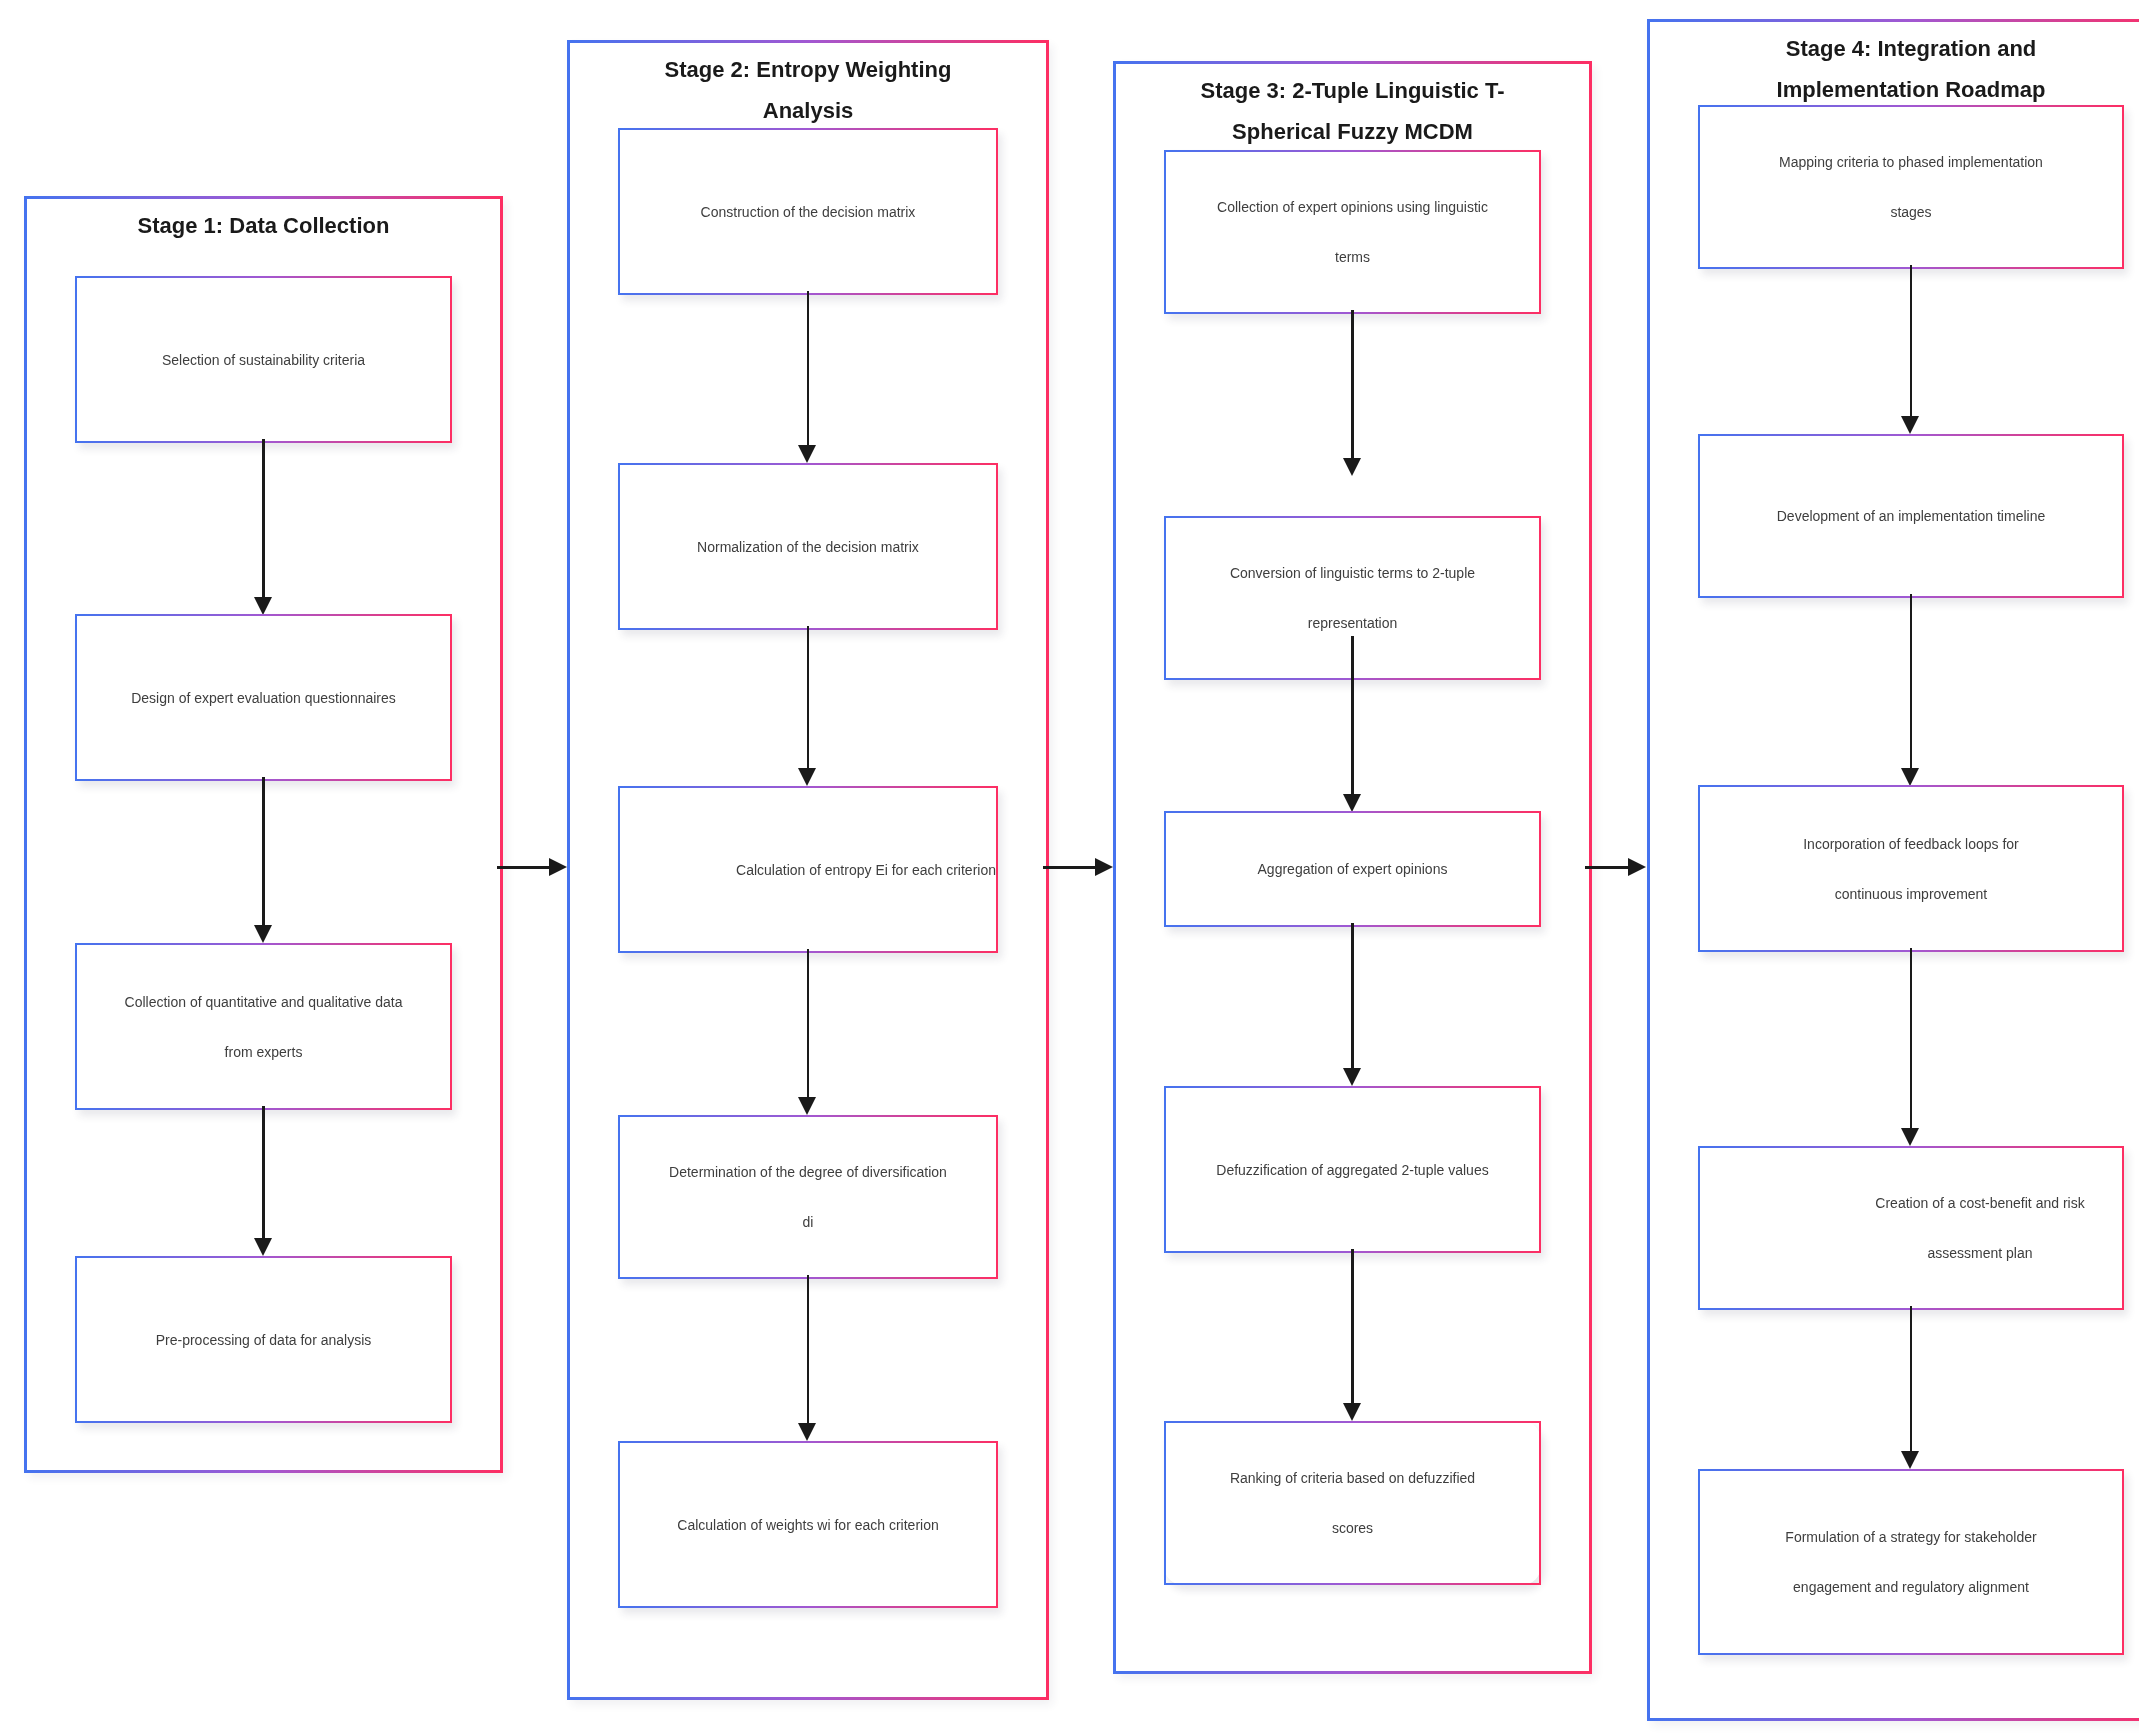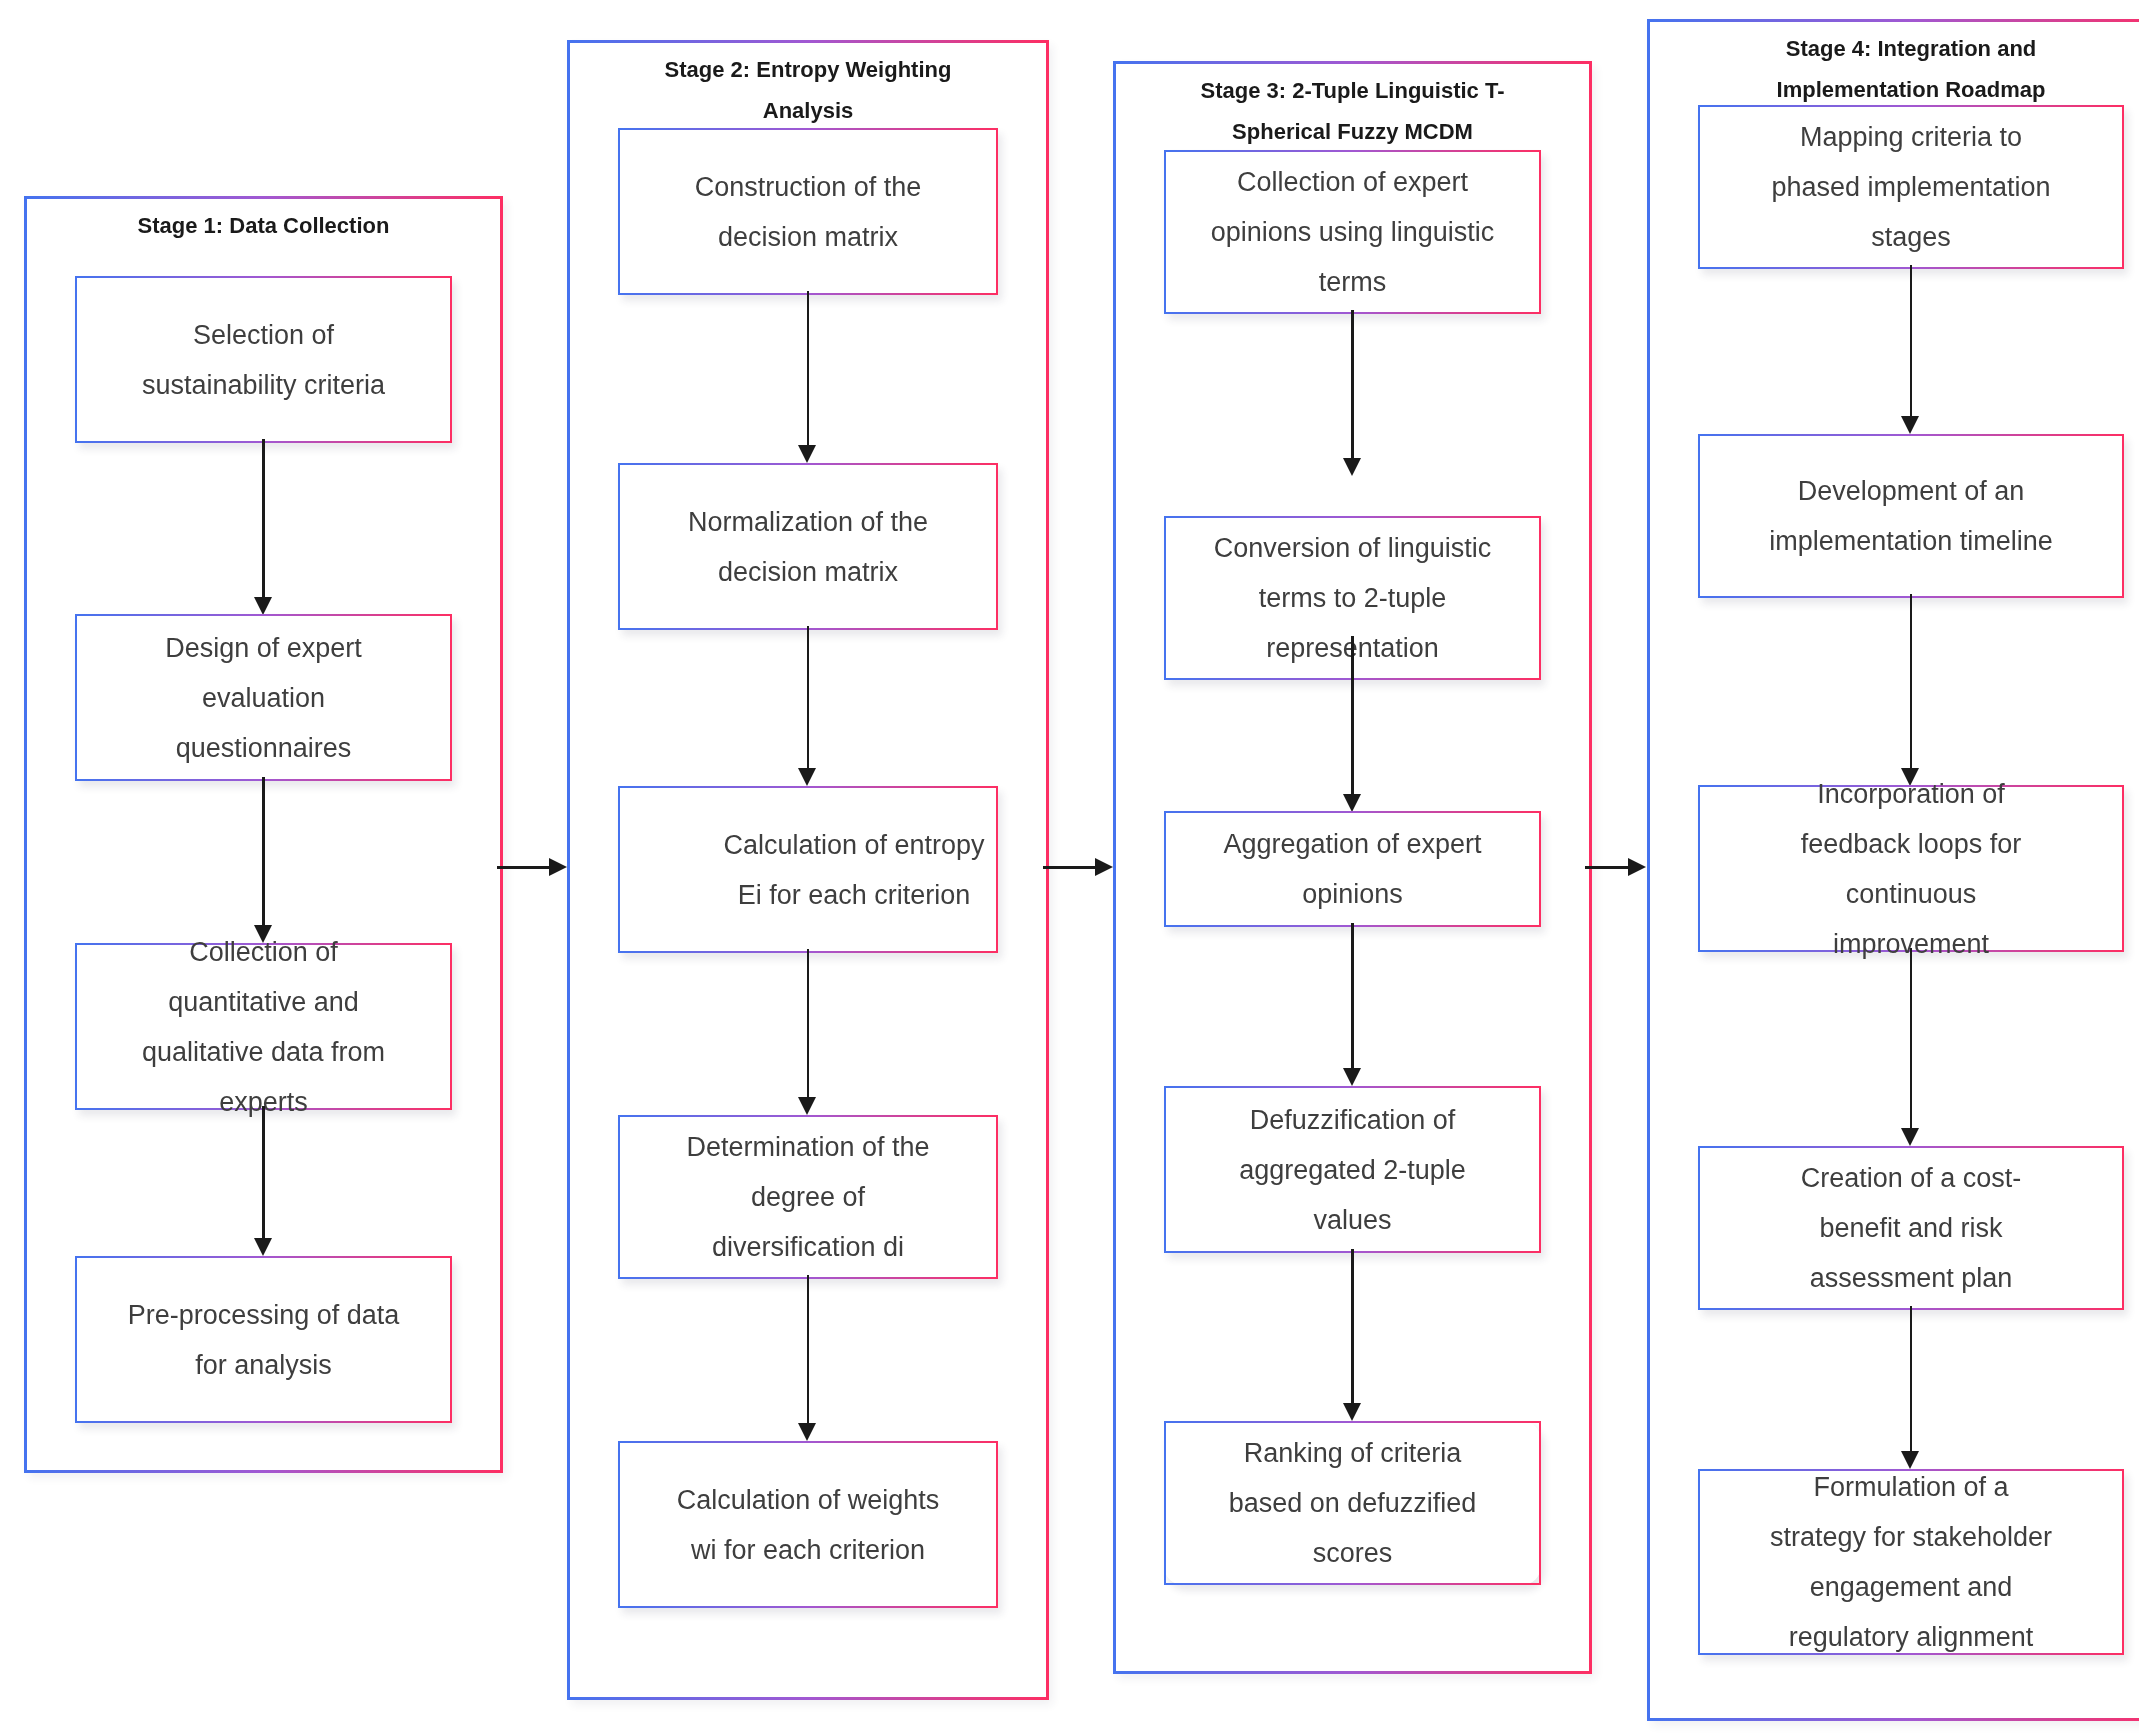--- a/index.html
+++ b/index.html
@@ -33,21 +33,21 @@
     background:#ffffff;
     border:2.6px solid;
     border-image:linear-gradient(90deg,#4573ef 0%,#a158d2 50%,#fd2e63 100%) 1;
     box-shadow:3.8px 5.7px 7.7px rgba(40,40,70,0.10);
     display:flex;align-items:center;justify-content:center;
     text-align:center;
   }
   .step-label{
     display:block;
     max-width:284px;
-    font-size:27px;
+    font-size:14px;
     line-height:50px;
     color:#3e3e3e;
   }
   .varrow{
     position:absolute;
     left:50%;
     width:20.4px;
     margin-left:-10.2px;
   }
   .varrow::before{
@@ -175,21 +175,21 @@
     </div>
     <div class="varrow" style="top:243px;height:169px;"></div>
     <div class="step" style="top:412px;height:160px;">
       <span class="step-label">Development of an implementation timeline</span>
     </div>
     <div class="varrow" style="top:572px;height:192px;"></div>
     <div class="step" style="top:763px;height:163px;">
       <span class="step-label">Incorporation of feedback loops for continuous improvement</span>
     </div>
     <div class="varrow" style="top:926px;height:198px;"></div>
-    <div class="step" style="top:1124px;height:160px;">
+    <div class="step" style="top:1124px;height:160px;justify-content:flex-end;">
       <span class="step-label">Creation of a cost-benefit and risk assessment plan</span>
     </div>
     <div class="varrow" style="top:1284px;height:163px;"></div>
     <div class="step" style="top:1447px;height:182px;">
       <span class="step-label">Formulation of a strategy for stakeholder engagement and regulatory alignment</span>
     </div>
   </section>
 
   <div class="harrow" style="left:497px;width:70px;"></div>
   <div class="harrow" style="left:1043px;width:70px;"></div>

